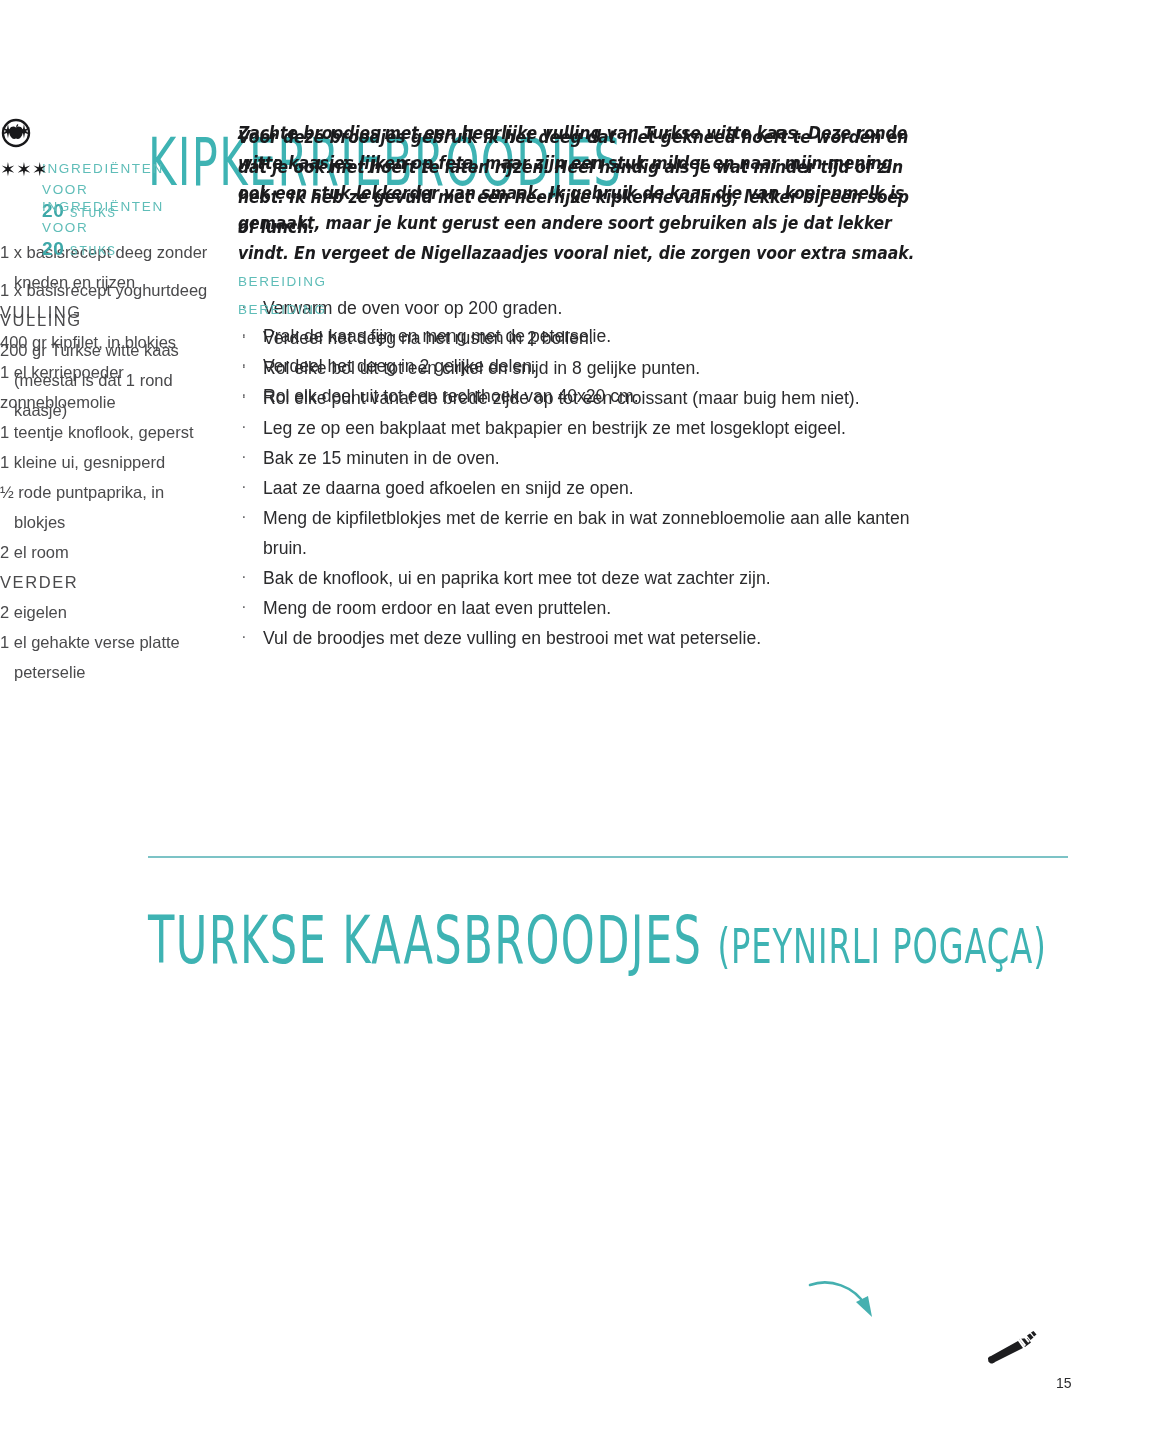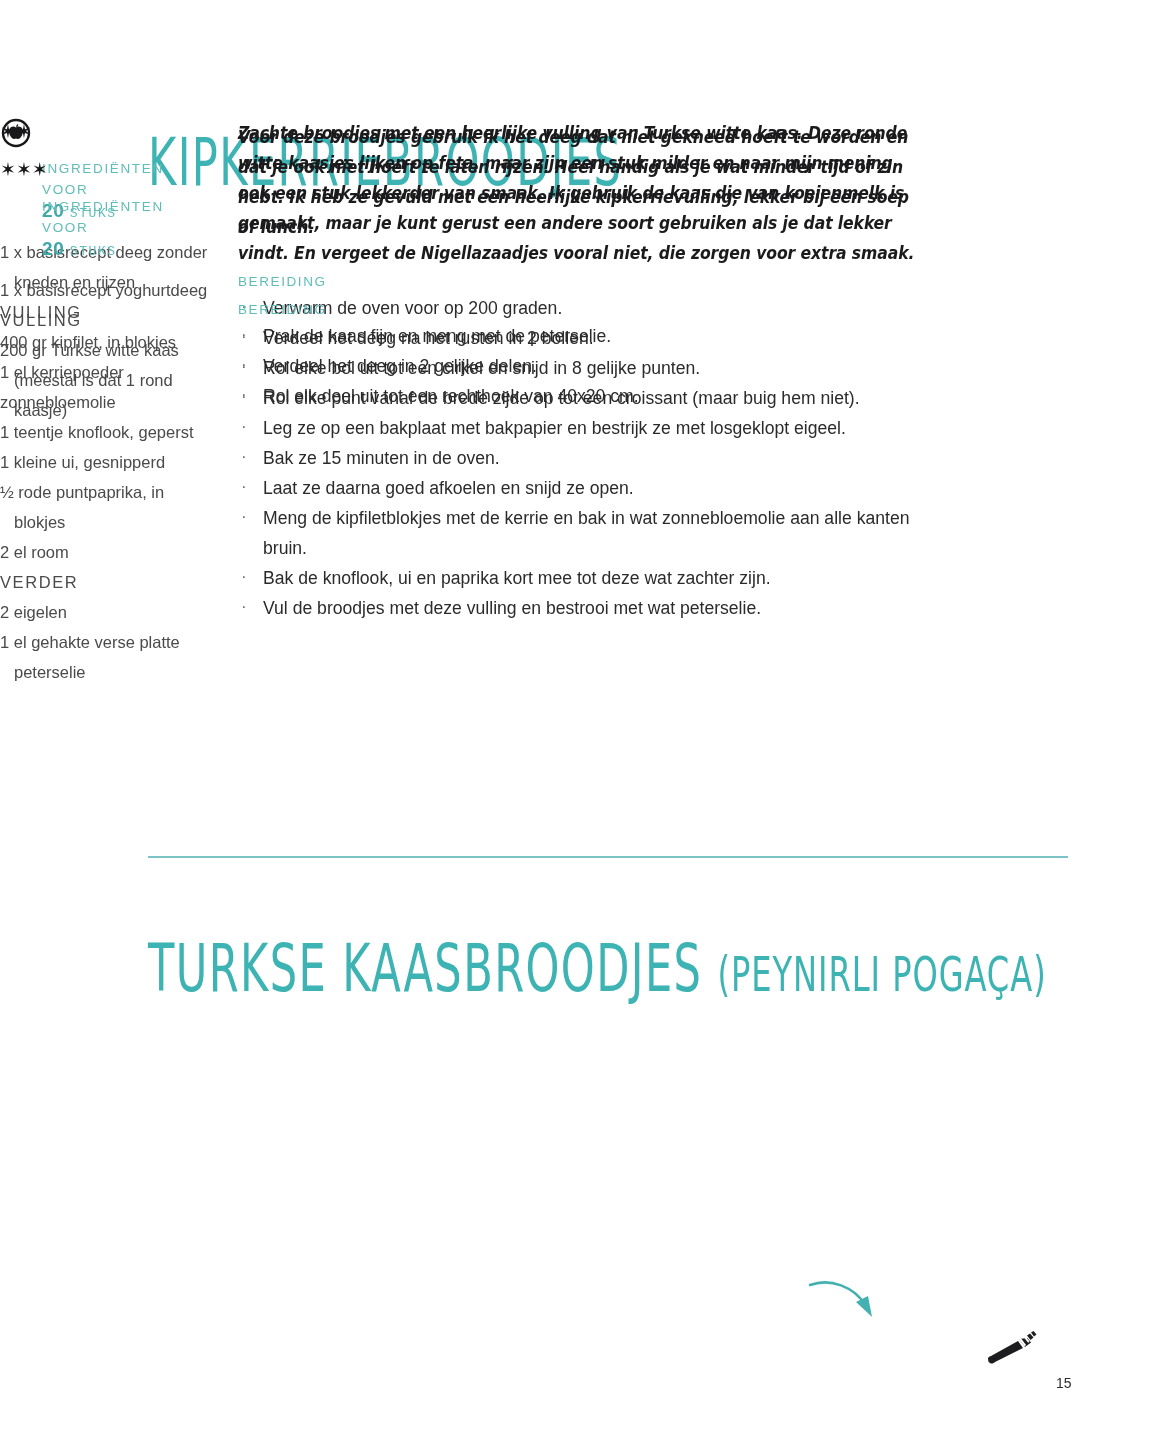--- a/index.html
+++ b/index.html
@@ -19,21 +19,21 @@
     position: absolute;
     left: 0; top: 0;
     width: 1162px;
     height: 1440px;
     overflow: hidden;
   }
 
   
   .recipe { position: absolute; left: 148px; width: 920px; }
   #recipe-0 { top: 130px; }
-  #recipe-1 { top: 936px; }
+  #recipe-1 { top: 908px; }
 
   .recipe-title {
     font-family: "DejaVu Sans Condensed", "Liberation Sans Narrow", "Liberation Sans", sans-serif;
     color: #3eb3b3;
     font-size: 51px;
     line-height: 1.0;
     font-weight: 400;
     letter-spacing: 1.5px;
     transform: scaleY(1.28) scaleX(0.94);
     transform-origin: left top;
@@ -255,20 +255,21 @@
       <ul class="steps" id="steps-0">
           <li>Verwarm de oven voor op 200 graden.</li>
           <li>Verdeel het deeg na het rusten in 2 bollen.</li>
           <li>Rol elke bol uit tot een cirkel en snijd in 8 gelijke punten.</li>
           <li>Rol elke punt vanaf de brede zijde op tot een croissant (maar buig hem niet).</li>
           <li>Leg ze op een bakplaat met bakpapier en bestrijk ze met losgeklopt eigeel.</li>
           <li>Bak ze 15 minuten in de oven.</li>
           <li>Laat ze daarna goed afkoelen en snijd ze open.</li>
           <li>Meng de kipfiletblokjes met de kerrie en bak in wat zonnebloemolie aan alle kanten bruin.</li>
           <li>Bak de knoflook, ui en paprika kort mee tot deze wat zachter zijn.</li>
+          <li>Meng de room erdoor en laat even pruttelen.</li>
           <li>Vul de broodjes met deze vulling en bestrooi met wat peterselie.</li>
         </ul>
     </div>
 
   </div>
 
   <div class="divider"></div>
 
   <div class="recipe" id="recipe-1">
     <h1 class="recipe-title"><span>TURKSE KAASBROODJES </span><span class="sub">(PEYNIRLI POGAÇA)</span></h1>

